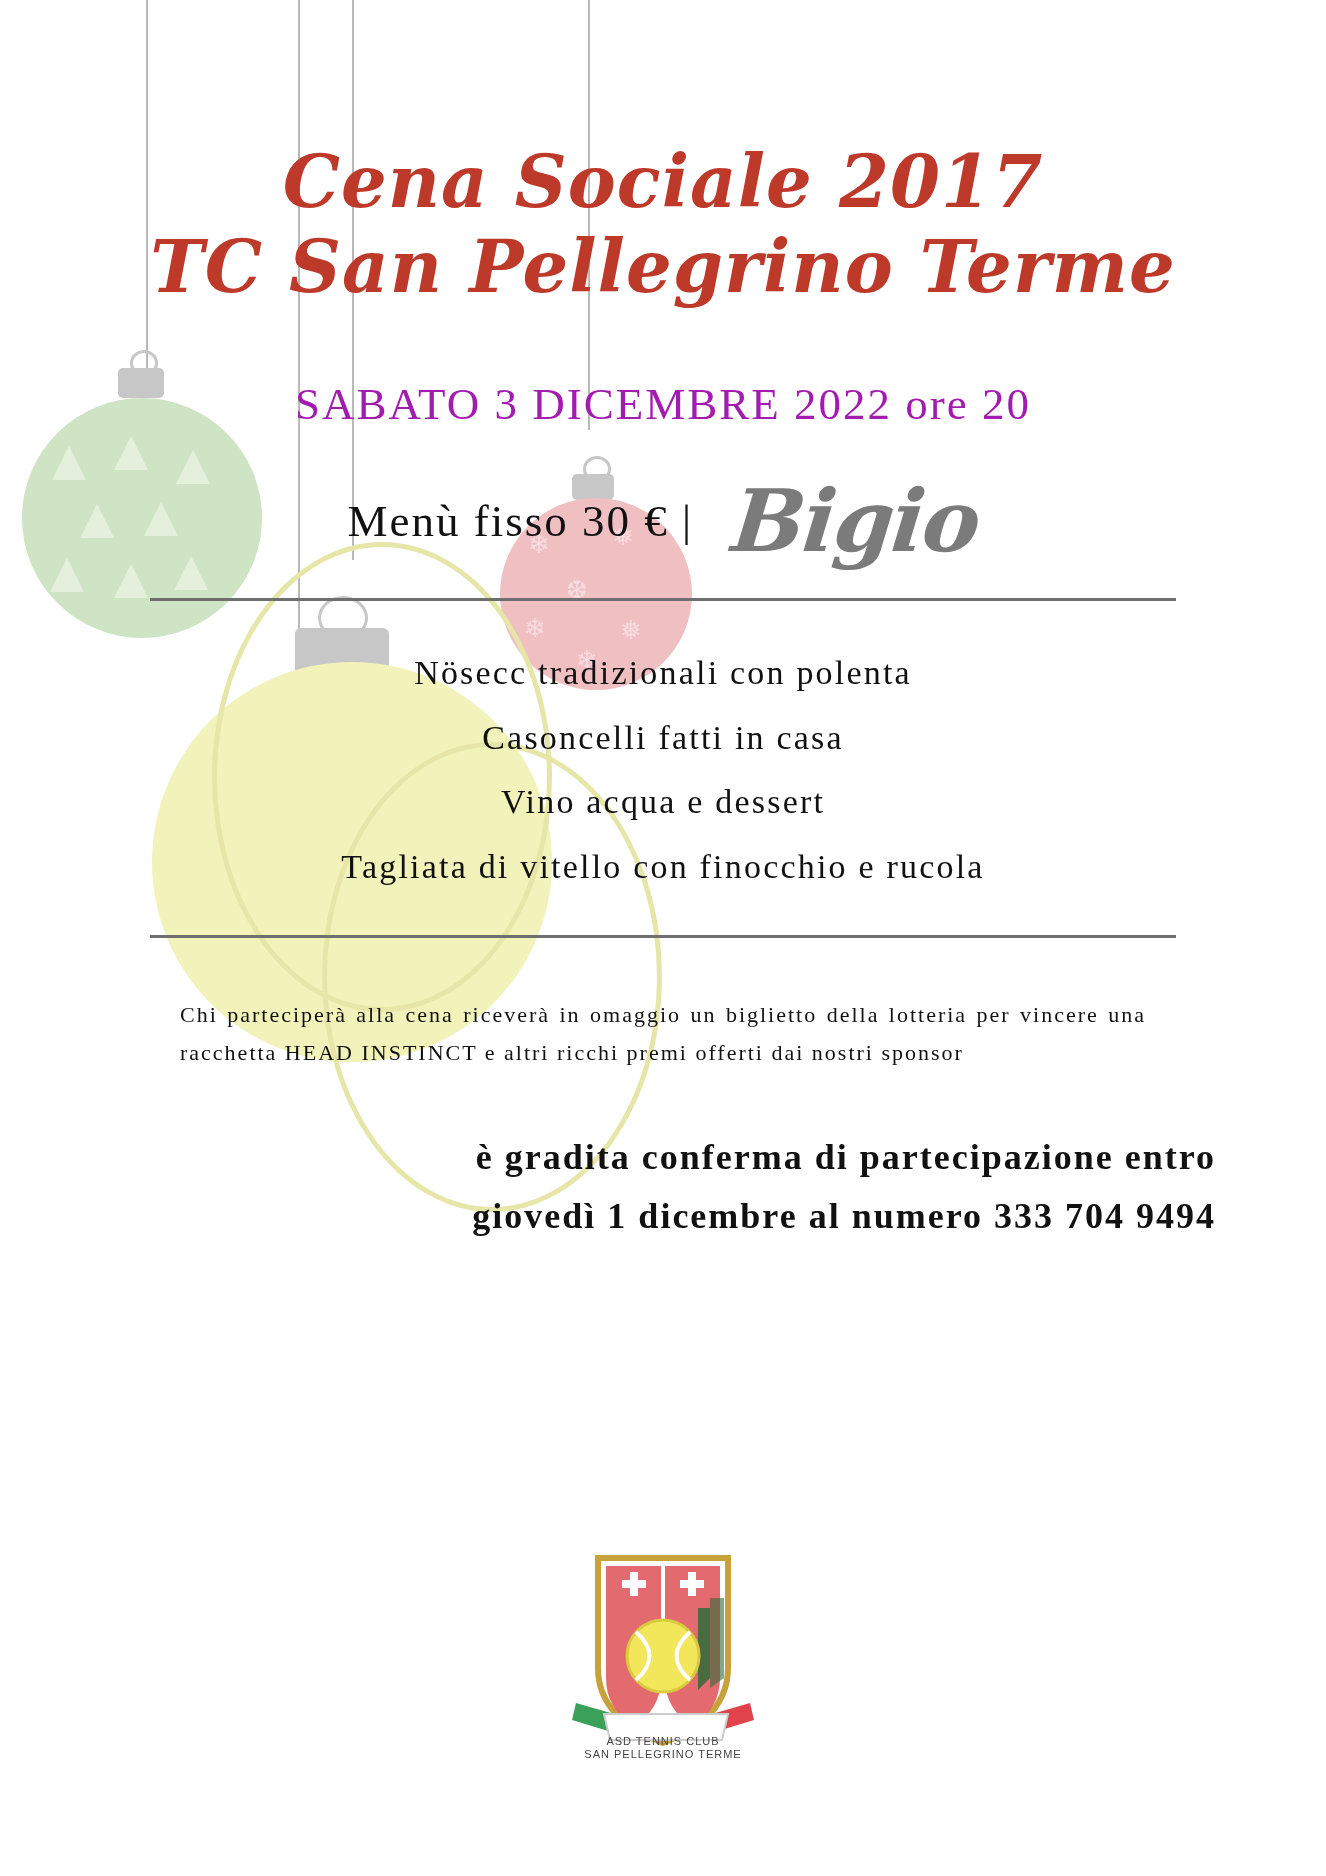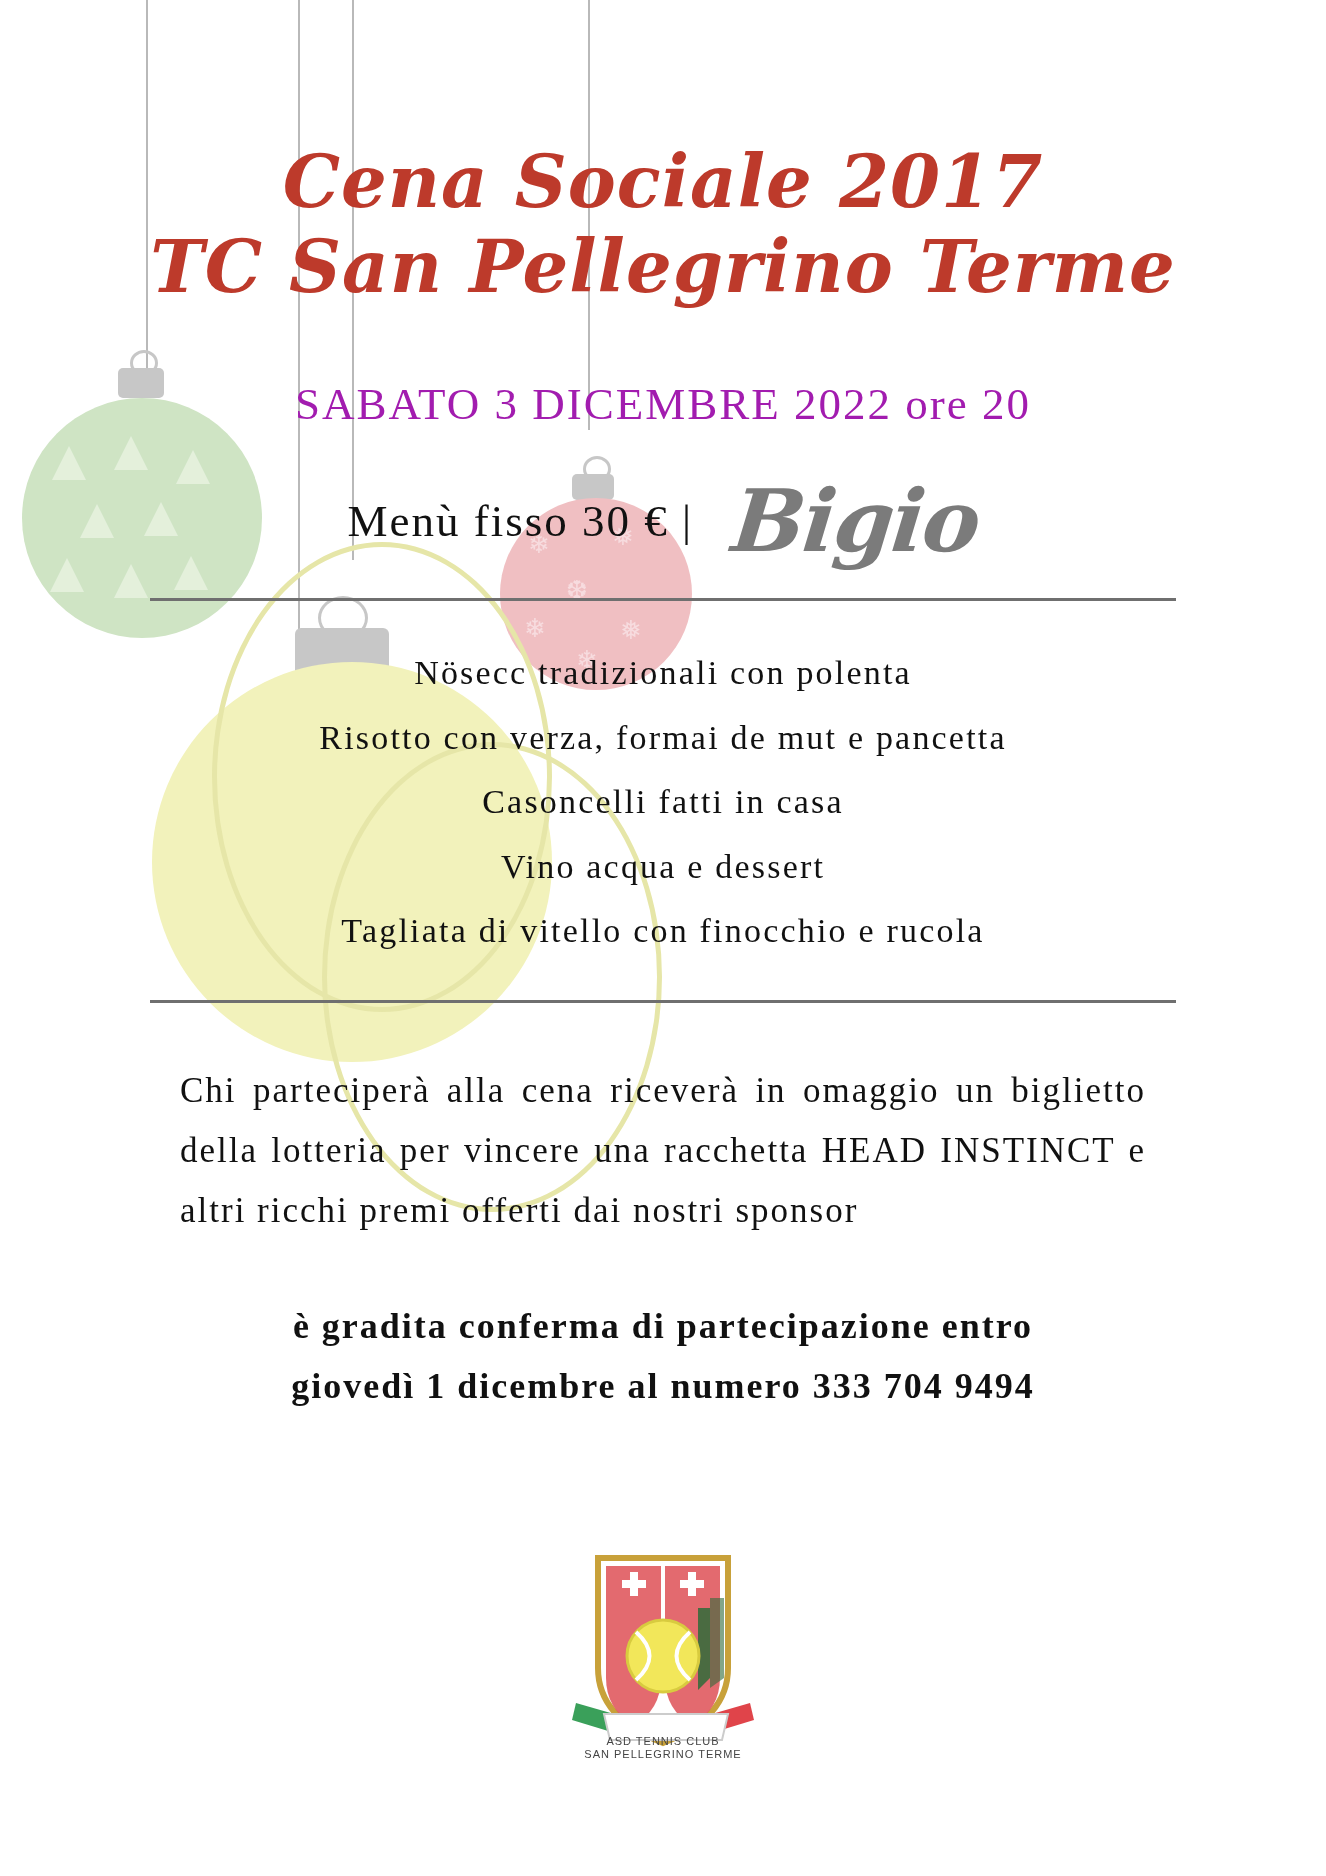--- a/index.html
+++ b/index.html
@@ -193,35 +193,35 @@
 
   .rule-bottom {
     height: 3px;
     background: #6f6f6f;
     margin: 36px 110px 0 110px;
   }
 
   .paragraph {
     margin: 58px 140px 0 140px;
     font-family: "Liberation Serif", serif;
-    font-size: 35px;
+    font-size: 22px;
     letter-spacing: 2px;
     line-height: 1.72;
     text-align: justify;
     color: #111;
   }
 
   .confirm {
     margin: 56px 70px 0 70px;
     font-family: "Liberation Serif", serif;
     font-weight: 700;
     font-size: 36px;
     letter-spacing: 2px;
     line-height: 1.65;
-    text-align: center;
+    text-align: right;
     color: #111;
   }
 
   
   .crest {
     position: absolute;
     left: 50%;
     transform: translateX(-50%);
     top: 1528px;
     width: 210px;
@@ -293,21 +293,20 @@
 
   <div class="price-row">
     <div class="price">Menù fisso 30 € |</div>
     <div class="sponsor-logo">Bigio</div>
   </div>
 
   <div class="rule"></div>
 
   <div class="menu">
     <div class="menu-item">Nösecc tradizionali con polenta</div>
-    <div class="menu-item">Risotto con verza, formai de mut e pancetta</div>
     <div class="menu-item">Casoncelli fatti in casa</div>
     <div class="menu-item">Vino acqua e dessert</div>
     <div class="menu-item">Tagliata di vitello con finocchio e rucola</div>
   </div>
 
   <div class="rule-bottom"></div>
 
   <div class="paragraph">Chi parteciperà alla cena riceverà in omaggio un biglietto della lotteria per vincere una racchetta HEAD INSTINCT e altri ricchi premi offerti dai nostri sponsor</div>
 
   <div class="confirm">

